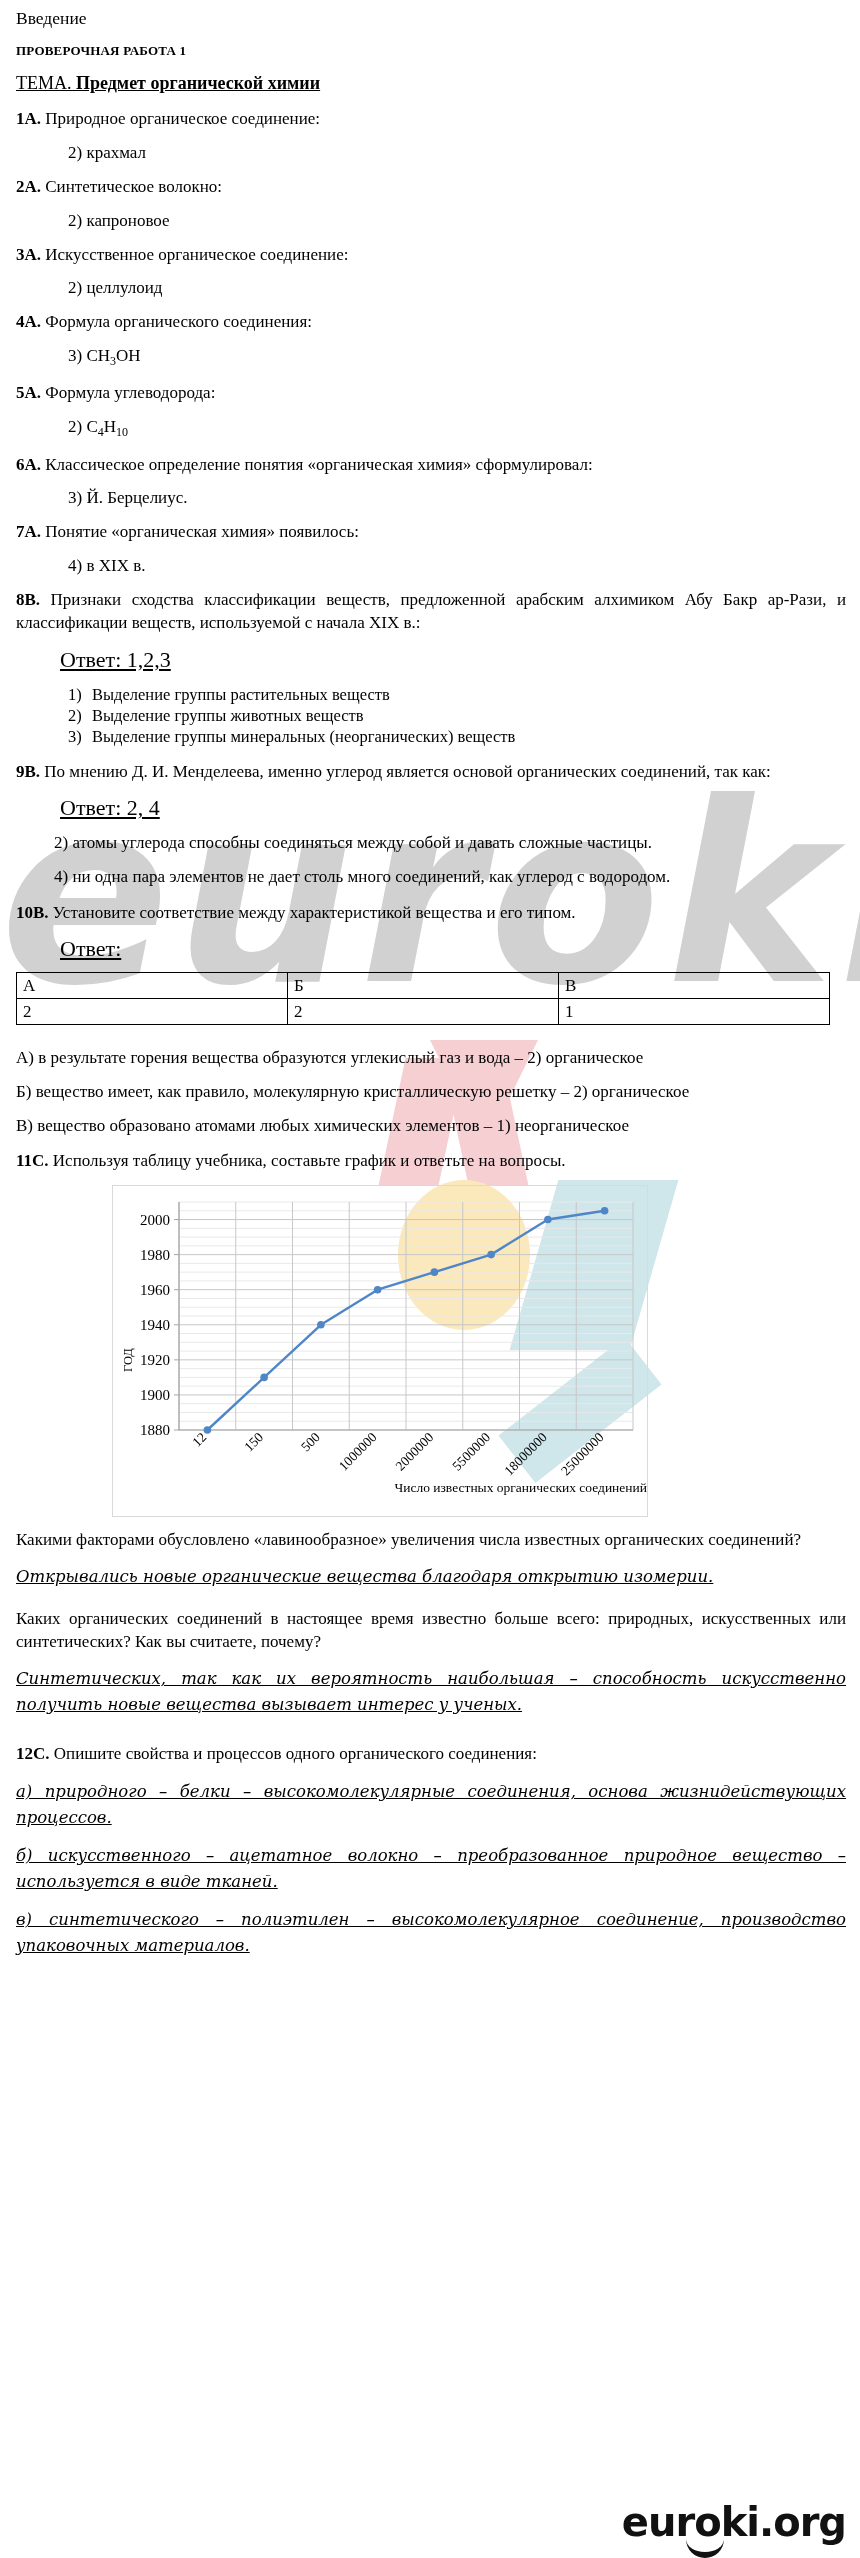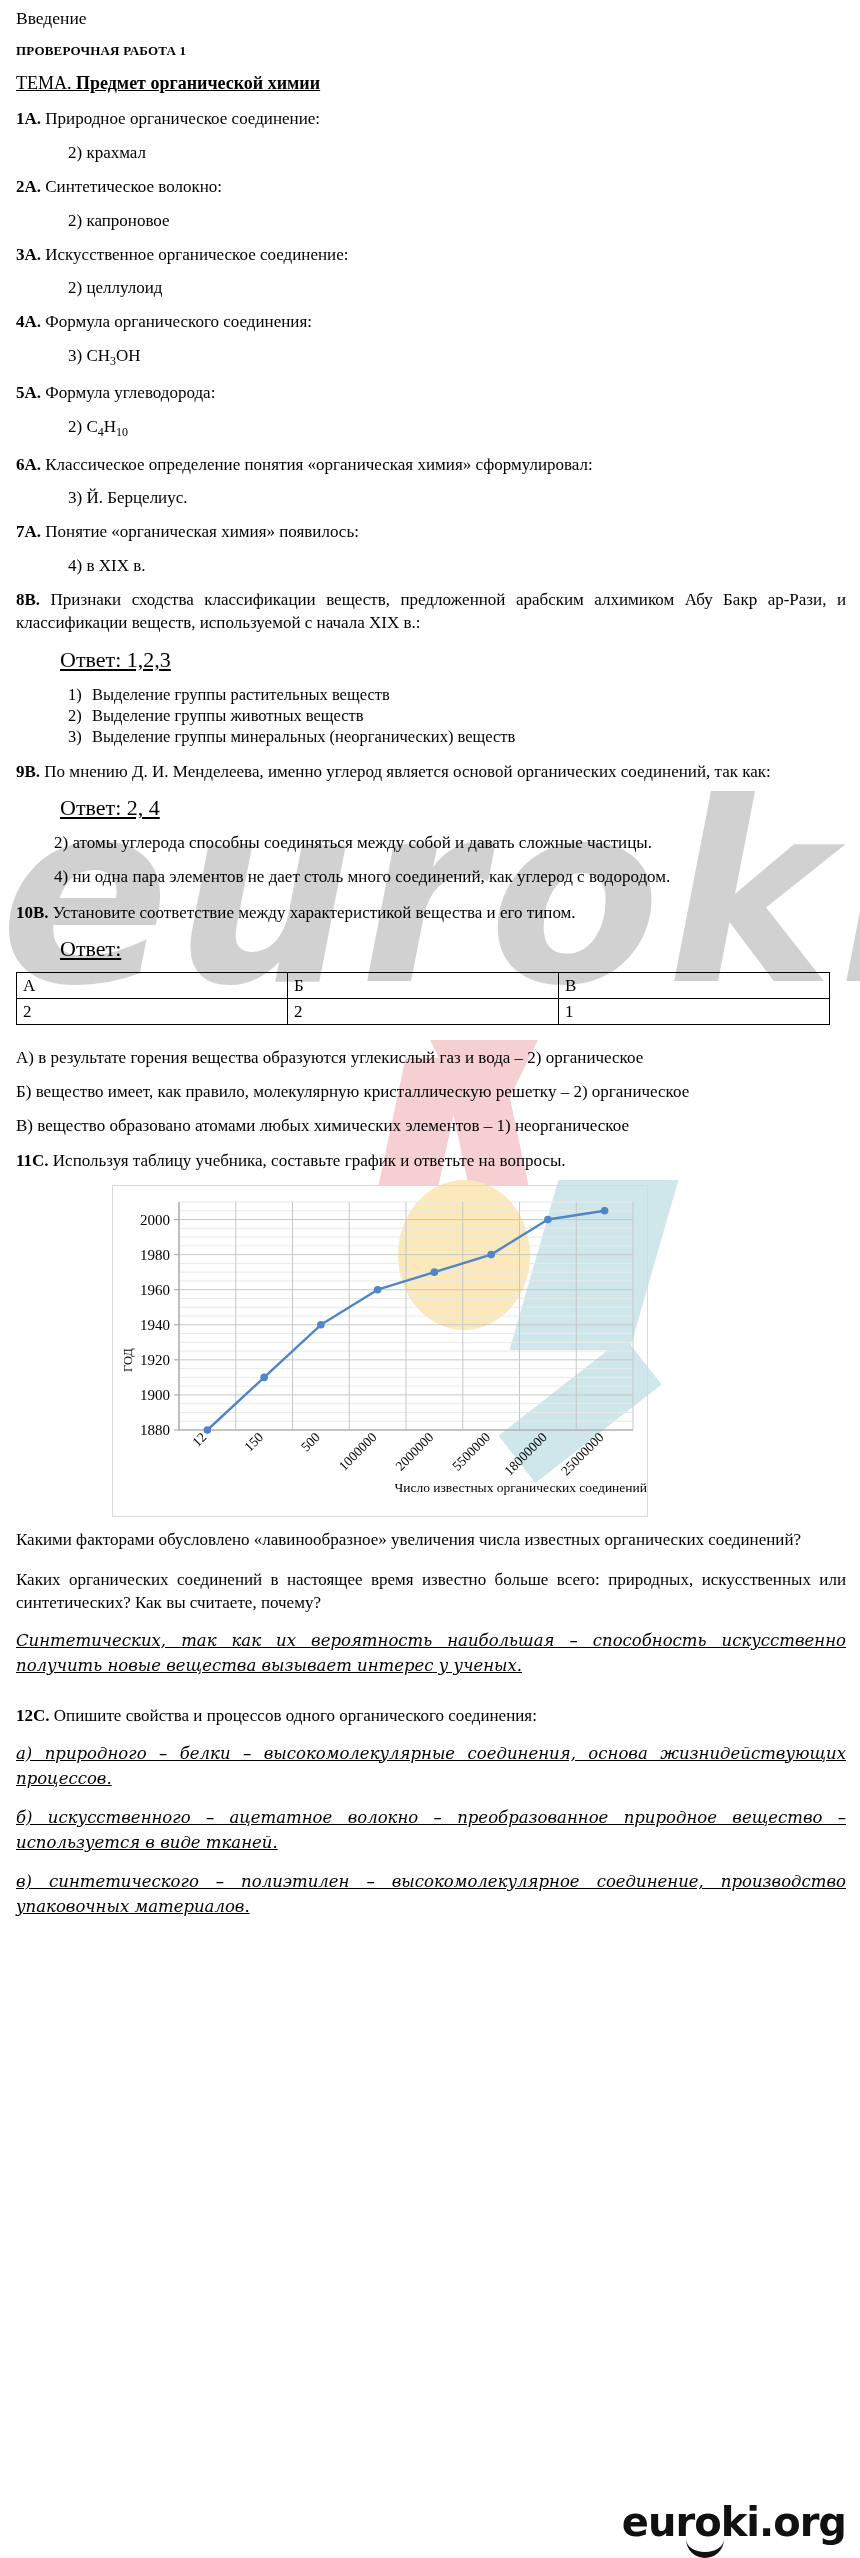--- a/index.html
+++ b/index.html
@@ -218,20 +218,21 @@
             <circle cx="321.375" cy="86.15384615384616" r="3.8" fill="#4e86c7"></circle>
             <circle cx="378.125" cy="68.61538461538461" r="3.8" fill="#4e86c7"></circle>
             <circle cx="434.875" cy="33.53846153846152" r="3.8" fill="#4e86c7"></circle>
             <circle cx="491.625" cy="24.769230769230774" r="3.8" fill="#4e86c7"></circle>
           </svg></div>
       <div class="ylabel">ГОД</div>
       <div class="xtitle">Число известных органических соединений</div>
     </div>
 
     <div class="p hang" style="margin-top:12px">Какими факторами обусловлено «лавинообразное» увеличения числа известных органических соединений?</div>
+    <div class="italic-ans">Открывались новые органические вещества благодаря открытию изомерии.</div>
 
     <div class="p hang" style="margin-top:18px">Каких органических соединений в настоящее время известно больше всего: природных, искусственных или синтетических? Как вы считаете, почему?</div>
     <div class="italic-ans">Синтетических, так как их вероятность наибольшая – способность искусственно получить новые вещества вызывает интерес у ученых.</div>
 
     <div class="q" style="margin-top:26px"><b>12С.</b> <span>Опишите свойства и процессов одного органического соединения:</span></div>
 
     <div class="italic-ans">а) природного – белки – высокомолекулярные соединения, основа жизнидействующих процессов.</div>
     <div class="italic-ans">б) искусственного – ацетатное волокно – преобразованное природное вещество – используется в виде тканей.</div>
     <div class="italic-ans">в) синтетического – полиэтилен – высокомолекулярное соединение, производство упаковочных материалов.</div>
 

